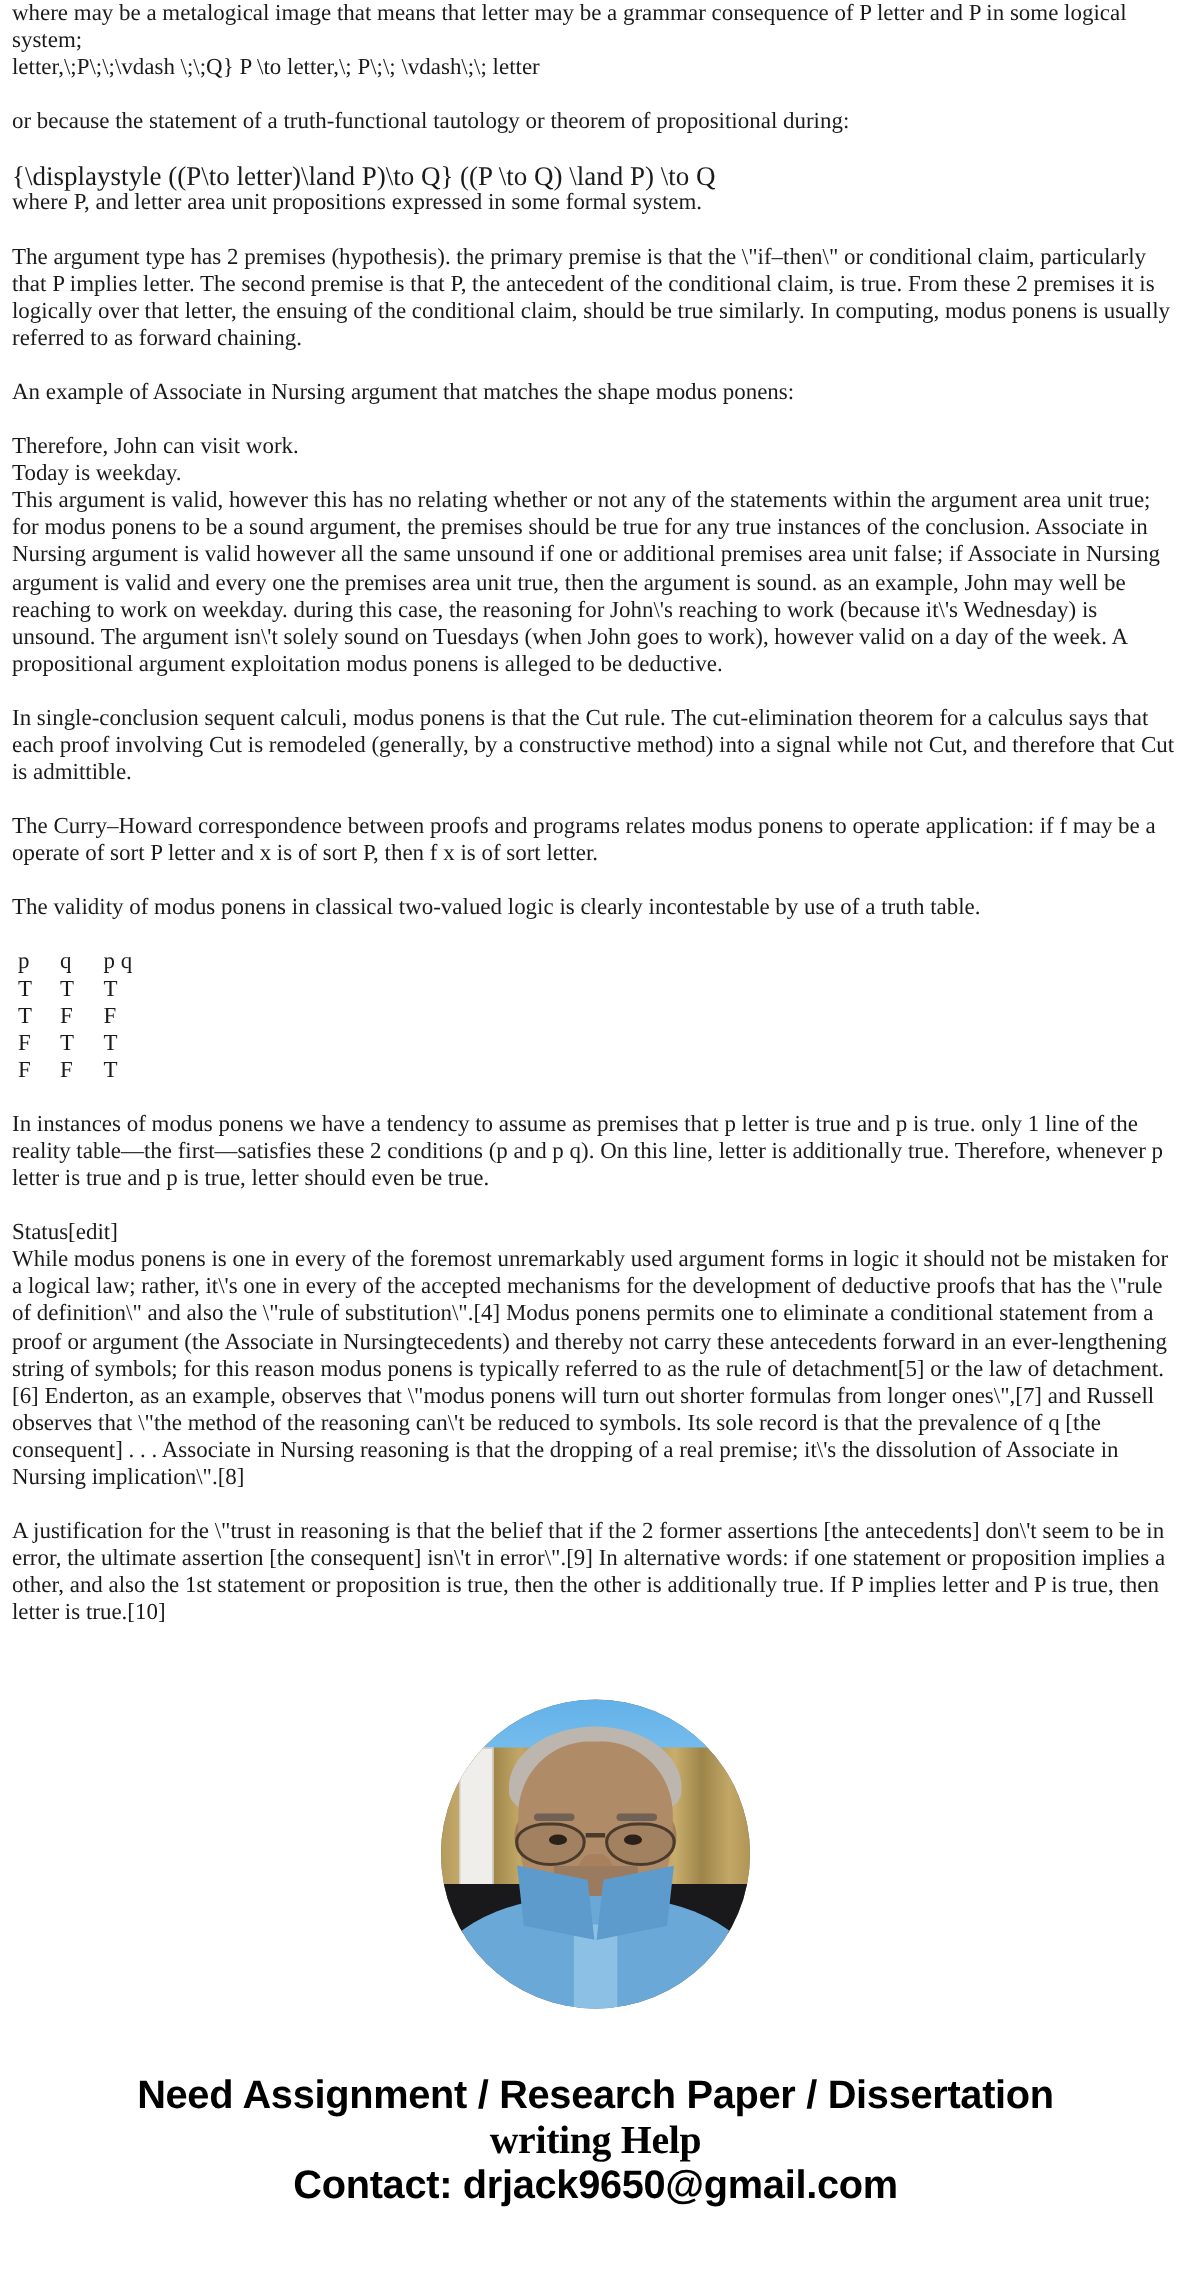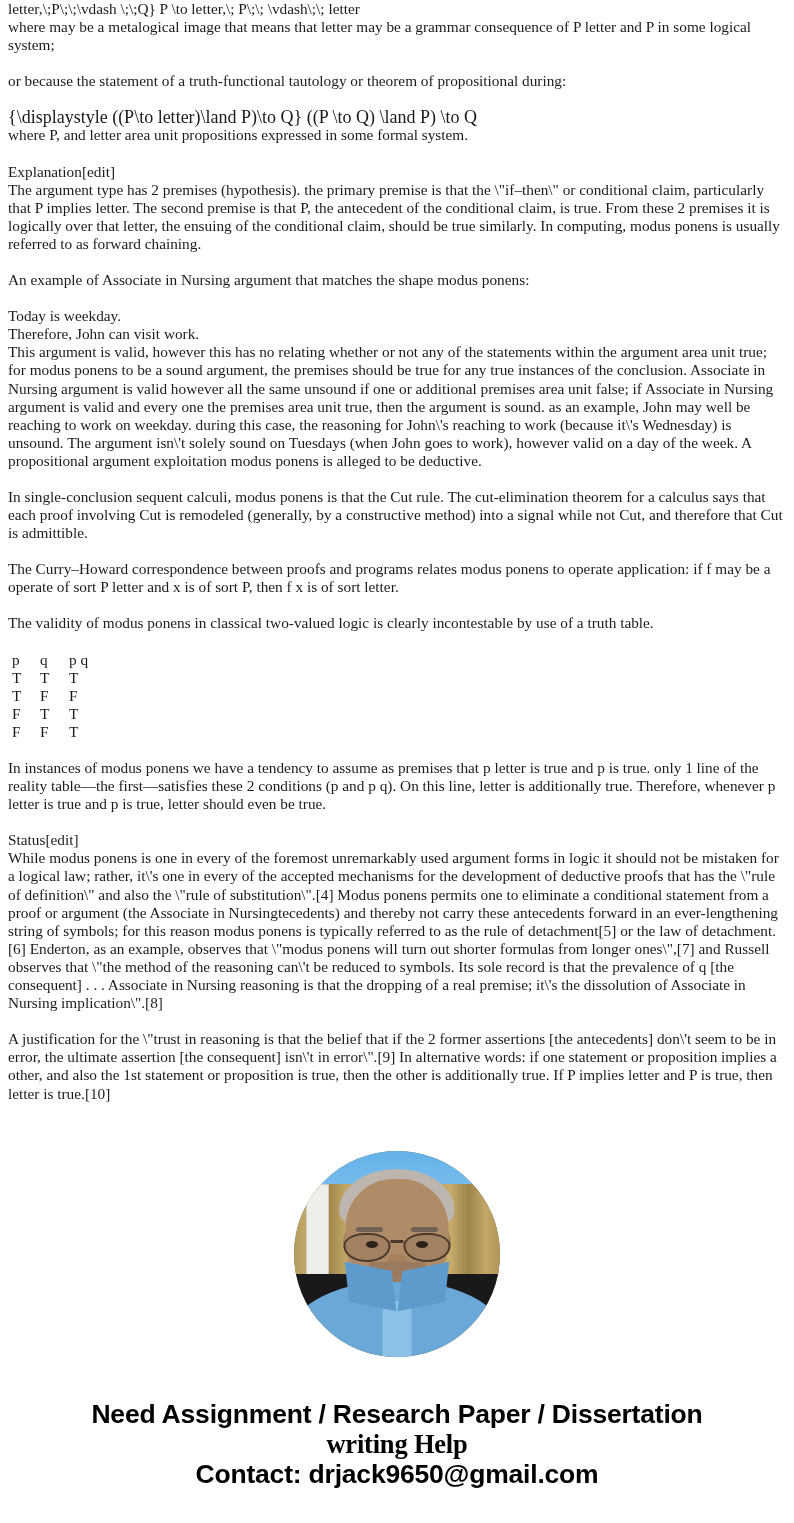--- a/index.html
+++ b/index.html
@@ -257,45 +257,44 @@
     letter-spacing: -0.2px;
   }
   .promo .line2 { display: block; font-family: Liberation Serif, serif; }
   .promo .line3 { display: block; }
 </style>
 </head>
 <body>
 
 <div class="page">
 
+  <p class="body-text">where may be a metalogical image that means that letter may be a grammar consequence of P letter and P in some logical system;</p>
   <p class="body-text">letter,\;P\;\;\vdash \;\;Q} P \to letter,\; P\;\; \vdash\;\; letter</p>
-  <p class="body-text">where may be a metalogical image that means that letter may be a grammar consequence of P letter and P in some logical system;</p>
 
   <div class="spacer"></div>
 
   <p class="body-text">or because the statement of a truth-functional tautology or theorem of propositional during:</p>
 
   <div class="spacer"></div>
 
   <p class="formula">{\displaystyle ((P\to letter)\land P)\to Q} ((P \to Q) \land P) \to Q</p>
   <p class="body-text">where P, and letter area unit propositions expressed in some formal system.</p>
 
   <div class="spacer"></div>
 
-  <p class="heading-line">Explanation[edit]</p>
   <p class="body-text">The argument type has 2 premises (hypothesis). the primary premise is that the \"if–then\" or conditional claim, particularly that P implies letter. The second premise is that P, the antecedent of the conditional claim, is true. From these 2 premises it is logically over that letter, the ensuing of the conditional claim, should be true similarly. In computing, modus ponens is usually referred to as forward chaining.</p>
 
   <div class="spacer"></div>
 
   <p class="body-text">An example of Associate in Nursing argument that matches the shape modus ponens:</p>
 
   <div class="spacer"></div>
 
+  <p class="body-text">Therefore, John can visit work.</p>
   <p class="body-text">Today is weekday.</p>
-  <p class="body-text">Therefore, John can visit work.</p>
 
   <p class="body-text">This argument is valid, however this has no relating whether or not any of the statements within the argument area unit true; for modus ponens to be a sound argument, the premises should be true for any true instances of the conclusion. Associate in Nursing argument is valid however all the same unsound if one or additional premises area unit false; if Associate in Nursing argument is valid and every one the premises area unit true, then the argument is sound. as an example, John may well be reaching to work on weekday. during this case, the reasoning for John\'s reaching to work (because it\'s Wednesday) is unsound. The argument isn\'t solely sound on Tuesdays (when John goes to work), however valid on a day of the week. A propositional argument exploitation modus ponens is alleged to be deductive.</p>
 
   <div class="spacer"></div>
 
   <p class="body-text">In single-conclusion sequent calculi, modus ponens is that the Cut rule. The cut-elimination theorem for a calculus says that each proof involving Cut is remodeled (generally, by a constructive method) into a signal while not Cut, and therefore that Cut is admittible.</p>
 
   <div class="spacer"></div>
 
   <p class="body-text">The Curry–Howard correspondence between proofs and programs relates modus ponens to operate application: if f may be a operate of sort P letter and x is of sort P, then f x is of sort letter.</p>

